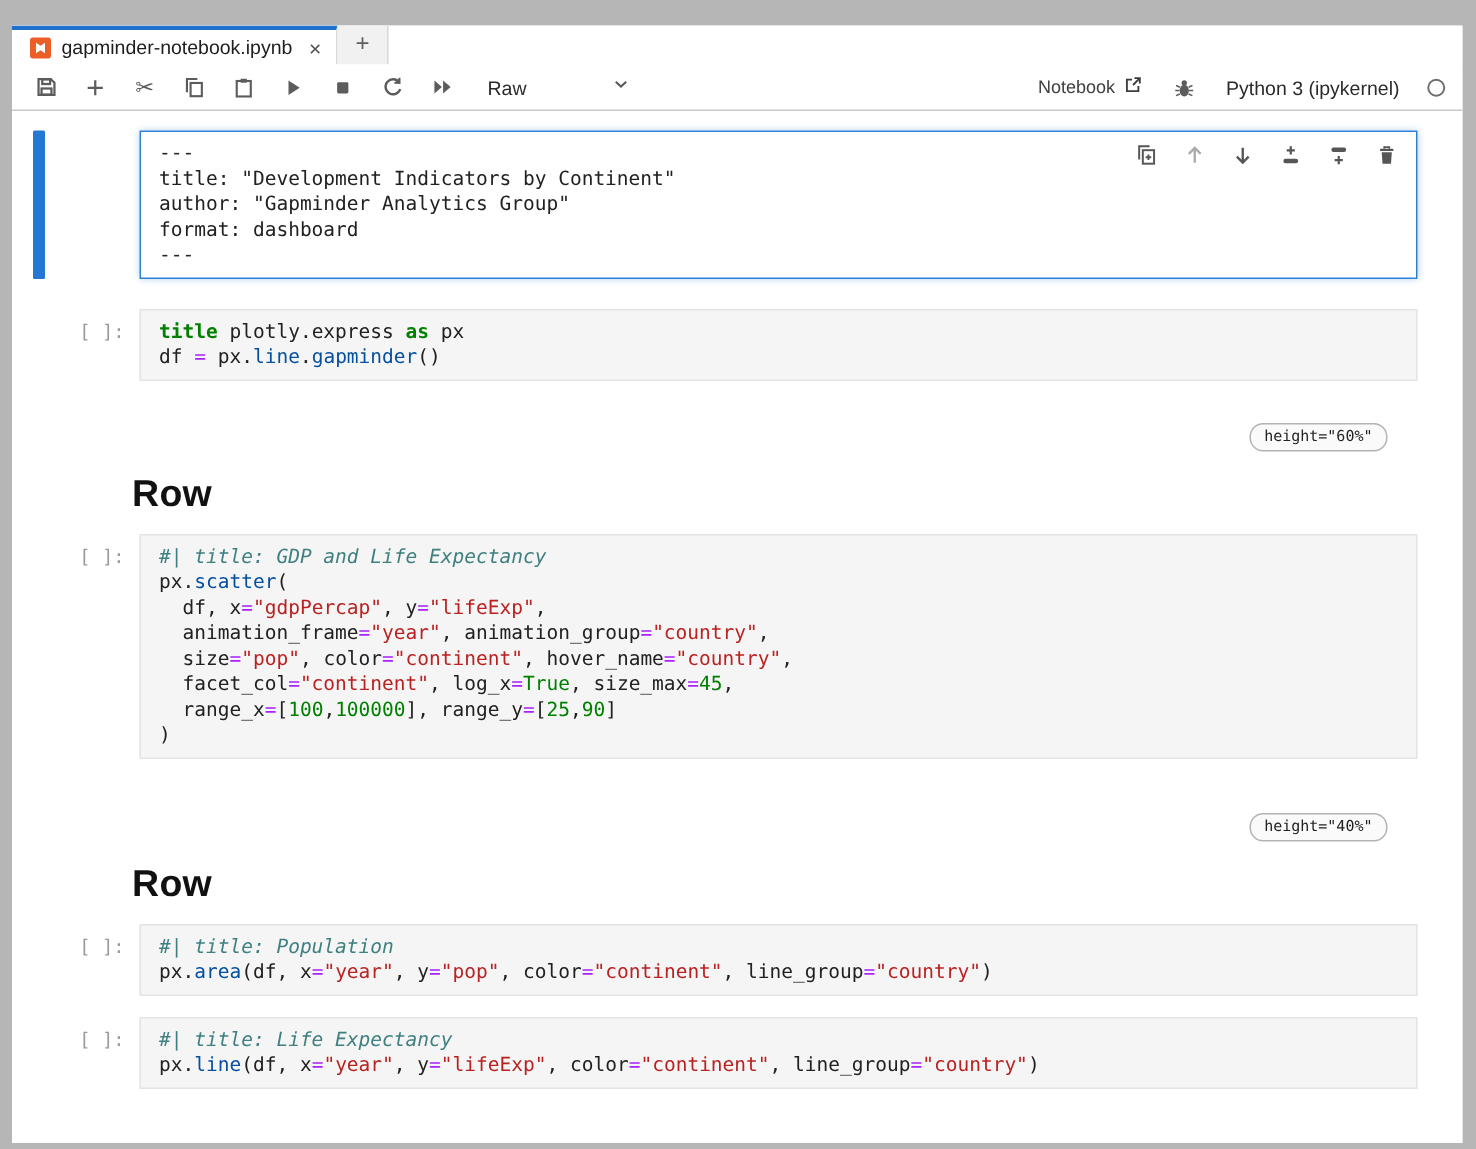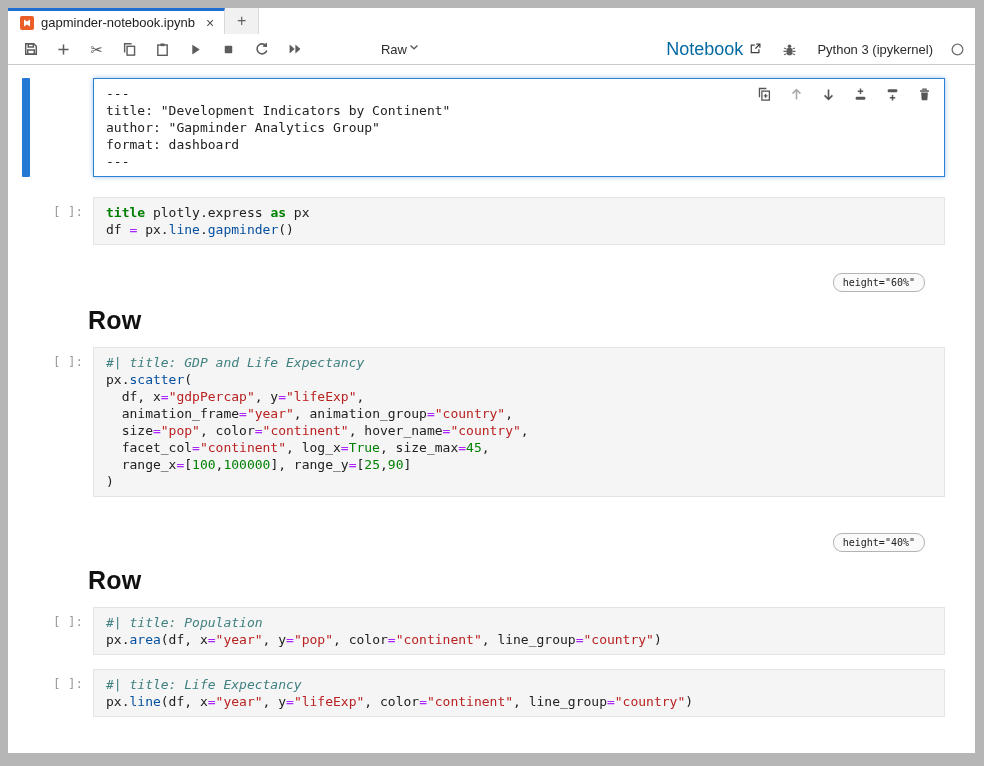--- a/index.html
+++ b/index.html
@@ -1,38 +1,38 @@
 <!DOCTYPE html>
 <html><head>
 <meta charset="utf-8">
 <style>
   html,body{margin:0;padding:0;}
   body{width:984px;height:766px;overflow:hidden;font-family:"Liberation Sans",sans-serif;}
   .frame{width:984px;height:766px;background:#b6b6b6;box-sizing:border-box;padding:8px 9px 13px 8px;}
-  .window{width:100%;height:100%;background:#fff;display:flex;flex-direction:column;overflow:hidden;}
+  .window{width:100%;height:100%;background:#fff;display:flex;flex-direction:column;overflow:hidden;margin-top:9px;}
 
   
   .tabbar{height:26px;display:flex;align-items:stretch;background:#fff;flex:none;}
   .tab{display:flex;align-items:center;gap:7px;padding:0 10px 0 12px;background:#fff;
        border-top:3px solid #1f6fd0;border-right:1px solid #d9d9d9;font-size:13px;color:#1d1d1d;cursor:default;}
   .tab-nbicon{width:14px;height:14px;background:#eb5e28;border-radius:2px;display:inline-flex;align-items:center;justify-content:center;flex:none;}
   .tab-nbicon svg{display:block}
   .tab-close{font-size:14px;color:#4d4d4d;margin-left:4px;line-height:1;cursor:pointer;}
   .newtab{width:33px;background:#f1f1f1;border-right:1px solid #d9d9d9;display:flex;align-items:center;justify-content:center;
           font-size:16px;color:#5f5f5f;margin-top:0;cursor:pointer;}
 
   
   .toolbar{height:30px;flex:none;display:flex;align-items:center;padding:0 10px 0 12px;border-bottom:1px solid #c9c9c9;background:#fff;}
   .tbtn{width:21px;height:22px;display:flex;align-items:center;justify-content:center;margin-right:12px;cursor:pointer;border-radius:3px;}
   .tbtn svg{display:block}
   .tbtn .glyph{font-size:15px;color:#5c5c5c;line-height:1;}
-  .celltype{display:flex;align-items:center;margin-left:8px;cursor:pointer;min-width:96px;justify-content:flex-end;}
+  .celltype{display:flex;align-items:center;margin-left:8px;cursor:pointer;min-width:96px;justify-content:space-between;}
   .celltype .val{font-size:13px;color:#2b2b2b;}
   .tb-right{margin-left:auto;display:flex;align-items:center;gap:17px;}
-  .nbmode{display:flex;align-items:center;gap:6px;font-size:18px;color:#0369a1;cursor:pointer;}
+  .nbmode{display:flex;align-items:center;gap:6px;font-size:12px;color:#404040;cursor:pointer;}
   .kernelname{font-size:13px;color:#2b2b2b;cursor:pointer;}
   .kstatus{display:flex;align-items:center;cursor:pointer;}
 
   
   .content{flex:1;overflow:hidden;padding-top:13px;position:relative;background:#fff;}
   .cellrow{position:relative;margin-right:30px;padding-left:85px;}
   .prompt{position:absolute;left:0;top:7px;width:75px;text-align:right;font:12.5px "DejaVu Sans Mono",monospace;color:#9b9b9b;}
   .collapser{position:absolute;left:14px;top:0;bottom:0;width:8px;background:#2577d4;border-radius:1px;cursor:pointer;}
   pre.src{margin:0;font:13px/17px "DejaVu Sans Mono",monospace;color:#212121;white-space:pre;}
   .rawbox{position:relative;background:#fff;border:1.5px solid #2e7fd6;box-shadow:0 0 5px rgba(46,127,214,.45);

